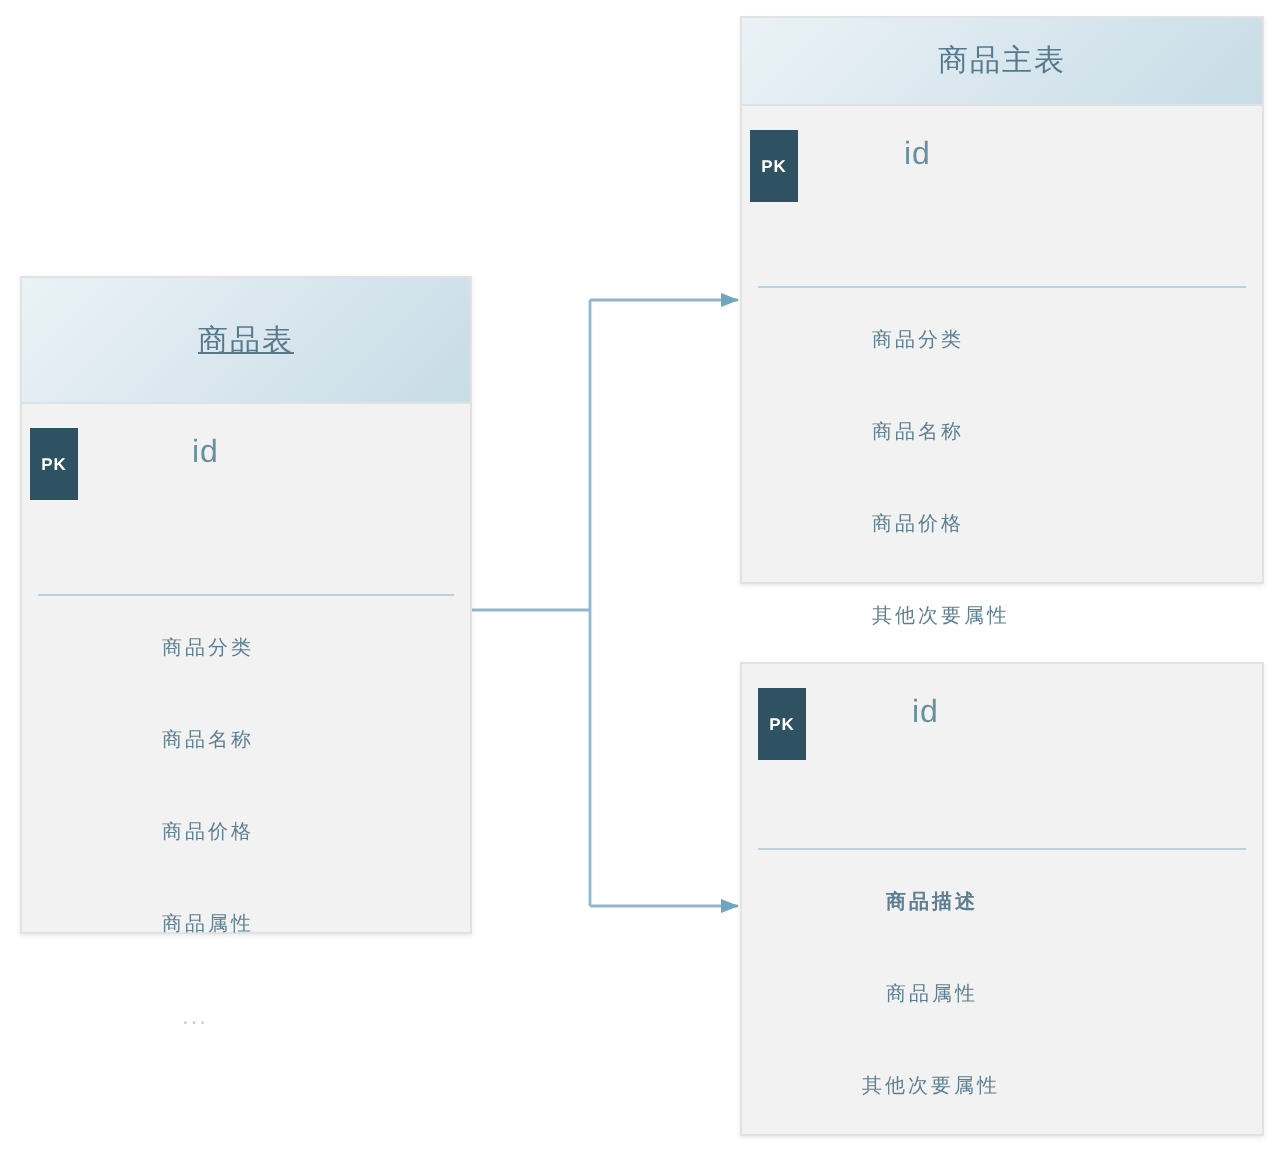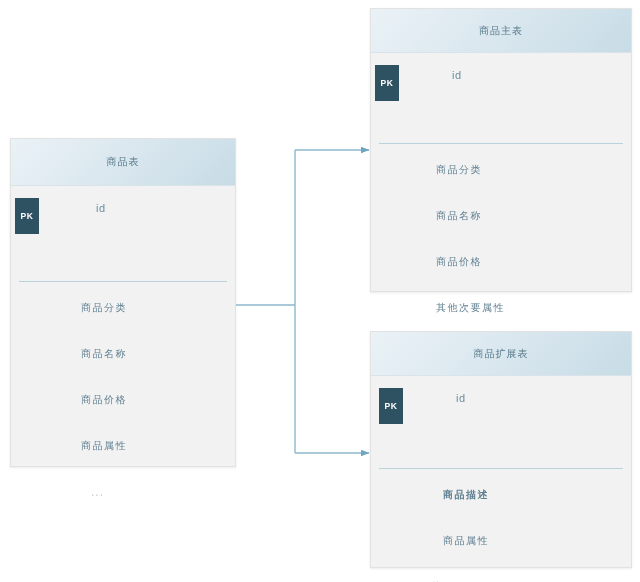--- a/index.html
+++ b/index.html
@@ -27,21 +27,21 @@
     border: 1px solid #e2e2e2;
     box-shadow: 0 1px 2px rgba(120,140,150,0.18);
   }
   .entity-header {
     box-sizing: border-box;
     width: 100%;
     background: linear-gradient(135deg, #eaf2f6 0%, #dfeaf1 35%, #c7dce6 100%);
     border-bottom: 1px solid #d8e4ea;
     color: #567a8b;
     text-align: center;
-    font-size: 10px;
+    font-size: 15px;
     letter-spacing: 1px;
     display: flex;
     align-items: center;
     justify-content: center;
   }
   .entity-body {
     position: relative;
     width: 100%;
   }
 
@@ -59,21 +59,21 @@
     color: #ffffff;
     font-size: 8.5px;
     font-weight: bold;
     letter-spacing: 0.5px;
     display: flex;
     align-items: center;
     justify-content: center;
   }
   .pk-name {
     color: #6a8fa0;
-    font-size: 11px;
+    font-size: 16px;
     letter-spacing: 0.5px;
     padding-left: 13px;
   }
 
   .divider {
     position: absolute;
     height: 1px;
     background: #b9d2dd;
   }
 
@@ -115,21 +115,21 @@
     <path d="M 236,305 L 295,305" fill="none" stroke="#8fb8cc" stroke-width="1.4"></path>
 
     <path d="M 295,150 L 295,453" fill="none" stroke="#8fb8cc" stroke-width="1.4"></path>
 
     <path d="M 295,150 L 369,150" fill="none" stroke="#8fb8cc" stroke-width="1.4" marker-end="url(#arrowhead)"></path>
 
     <path d="M 295,453 L 369,453" fill="none" stroke="#8fb8cc" stroke-width="1.4" marker-end="url(#arrowhead)"></path>
   </svg>
 
   <div class="entity" style="left:10px; top:138px; width:226px; height:329px;">
-    <div class="entity-header" style="height:47px;">商品表</div>
+    <div class="entity-header" style="height:63px;text-decoration:underline;">商品表</div>
     <div class="entity-body" style="height:281px;">
       <div class="pk-row" style="height:48px;">
         <span class="pk-badge" style="left:4px; top:12px;">PK</span>
         <span class="pk-name" style="position:absolute; left:72px; top:16px;">id</span>
       </div>
       <div class="divider" style="left:8px; top:95px; width:208px;"></div>
       <div class="field" style="left:70px; top:115px;">商品分类</div>
       <div class="field" style="left:70px; top:161px;">商品名称</div>
       <div class="field" style="left:70px; top:207px;">商品价格</div>
       <div class="field" style="left:70px; top:253px;">商品属性</div>
@@ -146,21 +146,20 @@
       </div>
       <div class="divider" style="left:8px; top:90px; width:244px;"></div>
       <div class="field" style="left:65px; top:110px;">商品分类</div>
       <div class="field" style="left:65px; top:156px;">商品名称</div>
       <div class="field" style="left:65px; top:202px;">商品价格</div>
       <div class="field" style="left:65px; top:248px;">其他次要属性</div>
     </div>
   </div>
 
   <div class="entity" style="left:370px; top:331px; width:262px; height:237px;">
-    <div class="entity-header" style="height:44px;">商品扩展表</div>
     <div class="entity-body" style="height:192px;">
       <div class="pk-row" style="height:48px;">
         <span class="pk-badge" style="left:8px; top:12px;">PK</span>
         <span class="pk-name" style="position:absolute; left:72px; top:16px;">id</span>
       </div>
       <div class="divider" style="left:8px; top:92px; width:244px;"></div>
       <div class="field" style="left:72px; top:112px;font-weight:bold;">商品描述</div>
       <div class="field" style="left:72px; top:158px;">商品属性</div>
       <div class="field" style="left:60px; top:204px;">其他次要属性</div>
     </div>

